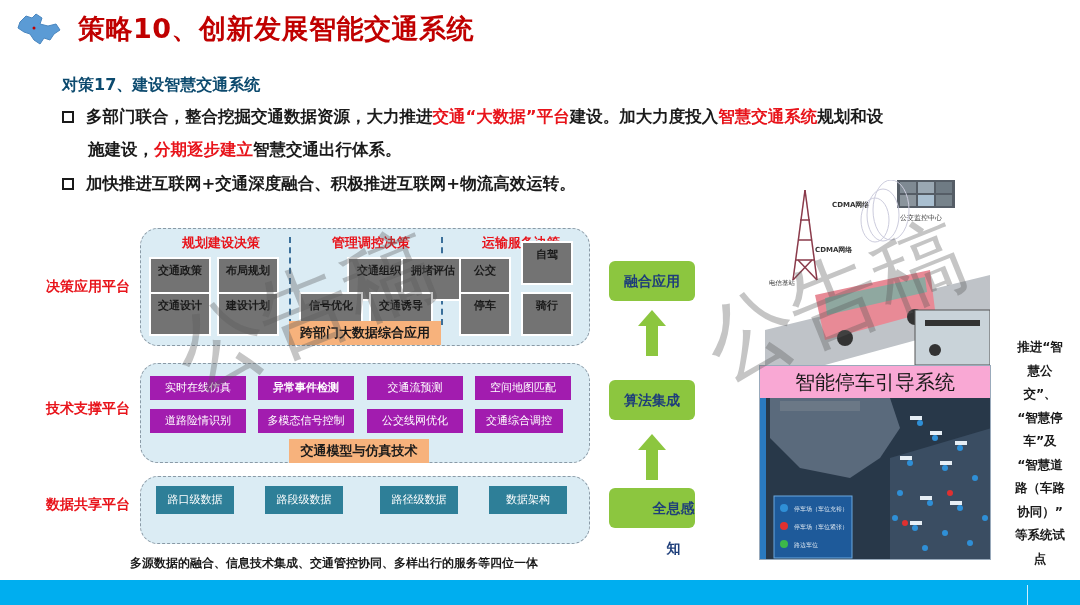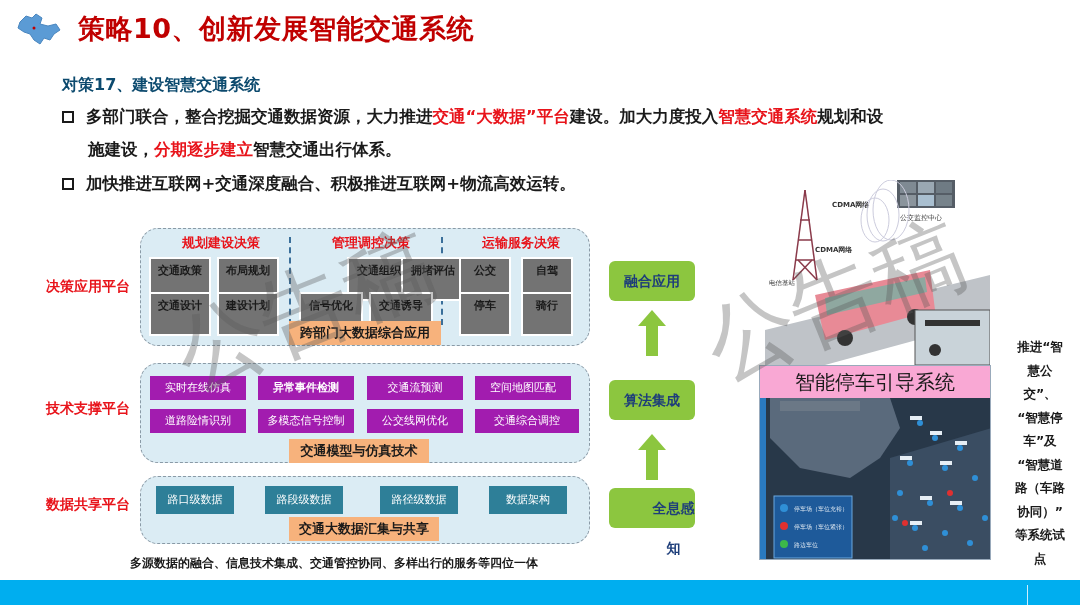--- a/index.html
+++ b/index.html
@@ -84,45 +84,44 @@
   <div class="wbox" style="left:76px; top:28px; width:62px;">布局规划</div>
   <div class="wbox" style="left:8px; top:63px; width:62px;">交通设计</div>
   <div class="wbox" style="left:76px; top:63px; width:62px;">建设计划</div>
 
   <div class="wbox" style="left:158px; top:28px; width:64px;margin-left:48px;">交通组织</div>
   <div class="wbox" style="left:228px; top:28px; width:64px;margin-left:32px;">拥堵评估</div>
   <div class="wbox" style="left:158px; top:63px; width:64px;">信号优化</div>
   <div class="wbox" style="left:228px; top:63px; width:64px;">交通诱导</div>
 
   <div class="wbox" style="left:318px; top:28px; width:52px;">公交</div>
-  <div class="wbox" style="left:380px; top:28px; width:52px;">自驾</div>
+  <div class="wbox" style="left:380px; top:12px; width:52px;">自驾</div>
   <div class="wbox" style="left:318px; top:63px; width:52px;">停车</div>
   <div class="wbox" style="left:380px; top:63px; width:52px;">骑行</div>
 
   <div class="obox" style="left:148px; top:92px; width:152px;">跨部门大数据综合应用</div>
 </div>
 
 <div class="panel p2">
   <div class="bbox" style="left:9px; top:12px; width:96px;">实时在线仿真</div>
   <div class="bbox" style="left:117px; top:12px; width:96px;font-weight:bold;">异常事件检测</div>
   <div class="bbox" style="left:226px; top:12px; width:96px;">交通流预测</div>
   <div class="bbox" style="left:334px; top:12px; width:96px;">空间地图匹配</div>
   <div class="bbox" style="left:9px; top:45px; width:96px;">道路险情识别</div>
   <div class="bbox" style="left:117px; top:45px; width:96px;">多模态信号控制</div>
   <div class="bbox" style="left:226px; top:45px; width:96px;">公交线网优化</div>
-  <div class="bbox" style="left:334px; top:45px; width:104px;">交通综合调控</div>
+  <div class="bbox" style="left:334px; top:45px; width:88px;">交通综合调控</div>
   <div class="obox" style="left:148px; top:75px; width:140px;">交通模型与仿真技术</div>
 </div>
 
 <div class="panel p3">
   <div class="tbox" style="left:15px; top:9px; width:78px;">路口级数据</div>
   <div class="tbox" style="left:124px; top:9px; width:78px;">路段级数据</div>
   <div class="tbox" style="left:239px; top:9px; width:78px;">路径级数据</div>
   <div class="tbox" style="left:348px; top:9px; width:78px;">数据架构</div>
-  <div class="obox" style="left:148px; top:40px; width:150px;">交通大数据汇集与共享</div>
 </div>
 
 <div class="caption">多源数据的融合、信息技术集成、交通管控协同、多样出行的服务等四位一体</div>
 
 <div class="gbox" style="top:261px;">融合应用</div>
 <svg class="arrow" style="top:310px;" viewBox="0 0 28 46">
     <polygon points="14,0 28,16 20,16 20,46 8,46 8,16 0,16" fill="#8cc63f"></polygon>
   </svg>
 <div class="gbox" style="top:380px;">算法集成</div>
 <svg class="arrow" style="top:434px;" viewBox="0 0 28 46">

